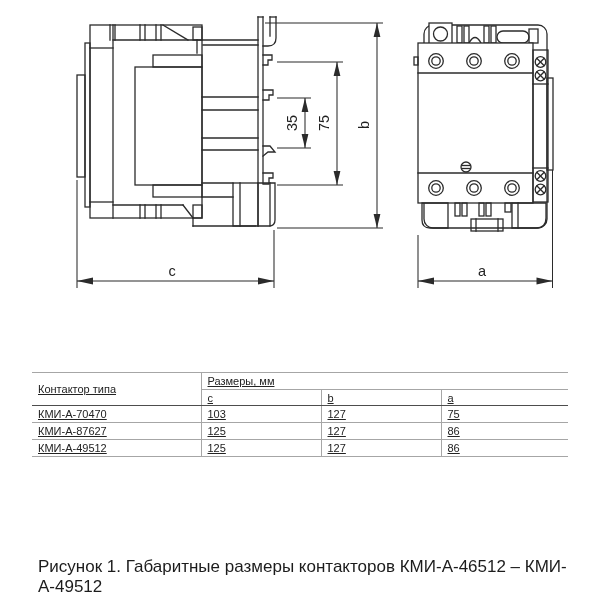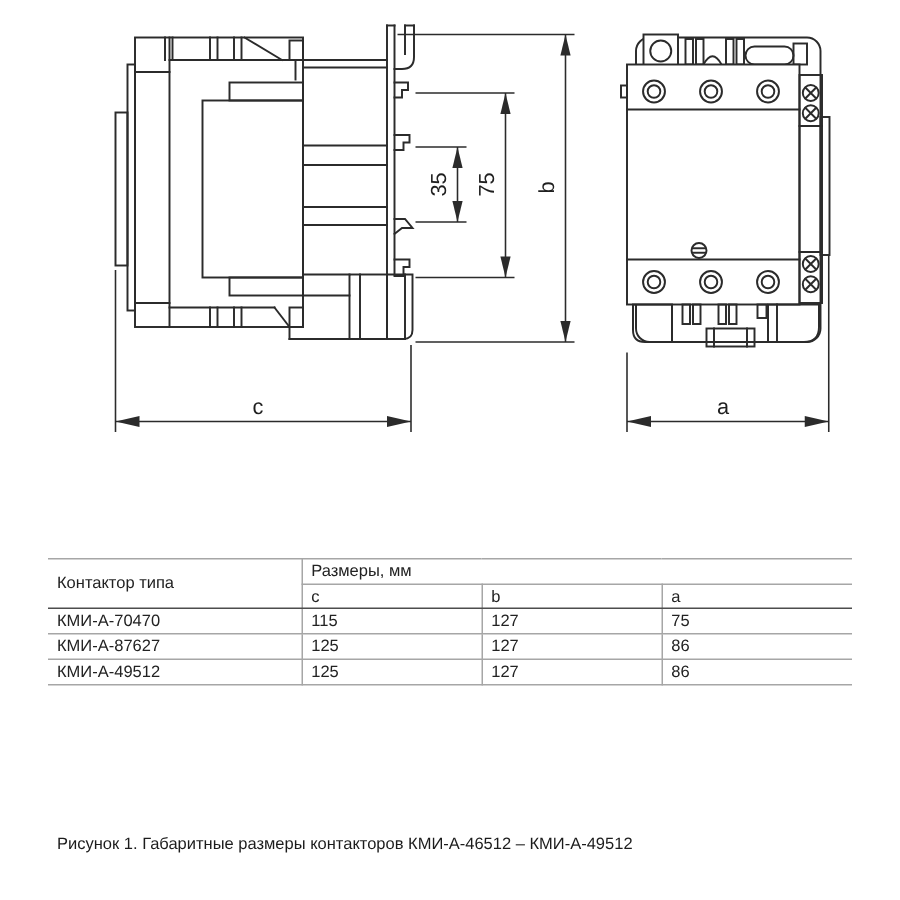--- a/index.html
+++ b/index.html
@@ -6,29 +6,29 @@
   #page{position:relative;width:600px;height:600px;background:#ffffff;overflow:hidden;
         font-family:"Liberation Sans",sans-serif;color:#222;}
   svg text{font-family:"Liberation Sans",sans-serif;}
   .d    {stroke:#2b2b2b;stroke-width:1.3;fill:none;stroke-linecap:square;stroke-linejoin:miter;}
   .dthin{stroke:#2b2b2b;stroke-width:1.05;fill:none;stroke-linecap:butt;}
   .ar   {fill:#2b2b2b;stroke:none;}
   .dimtext{font-size:14.5px;fill:#1f1f1f;}
   .fillw{fill:#ffffff;}
   
   #specs{position:absolute;left:32px;top:372px;width:536px;border-collapse:collapse;
-         font-size:11px;color:#222;table-layout:fixed;}
+         font-size:11px;color:#222;table-layout:fixed;text-decoration:underline;}
   #specs td,#specs th{font-weight:normal;text-align:left;padding:0 0 0 6px;vertical-align:middle;
          overflow:hidden;white-space:nowrap;}
   .bt{border-top:1px solid #a6a6a6;}
   .bb{border-bottom:1px solid #a6a6a6;margin-left:12px;}
   .bbs{border-bottom:1px solid #4d4d4d;}
   .br{border-right:1px solid #a6a6a6;}
   .h1{height:17px;} .h2{height:16px;} .hr{height:17px;}
-  #caption{position:absolute;left:38px;top:557px;font-size:11px;color:#1c1c1c;}
+  #caption{position:absolute;left:38px;top:557px;font-size:17px;color:#1c1c1c;}
 </style>
 </head>
 <body>
 
 <div id="page">
 
   <svg width="600" height="335" viewBox="0 0 600 335">
 
     <g>
 
@@ -247,21 +247,21 @@
       <th class="bt br bbs" rowspan="2">Контактор типа</th>
       <th class="bt bb" colspan="3">Размеры, мм</th>
     </tr>
     <tr class="h2">
       <th class="bbs br">c</th>
       <th class="bbs br">b</th>
       <th class="bbs">a</th>
     </tr>
     <tr class="hr">
       <td class="bb br">КМИ-А-70470</td>
-      <td class="bb br">115</td>
+      <td class="bb br">103</td>
       <td class="bb br">127</td>
       <td class="bb">75</td>
     </tr>
     <tr class="hr">
       <td class="bb br">КМИ-А-87627</td>
       <td class="bb br">125</td>
       <td class="bb br">127</td>
       <td class="bb">86</td>
     </tr>
     <tr class="hr">

